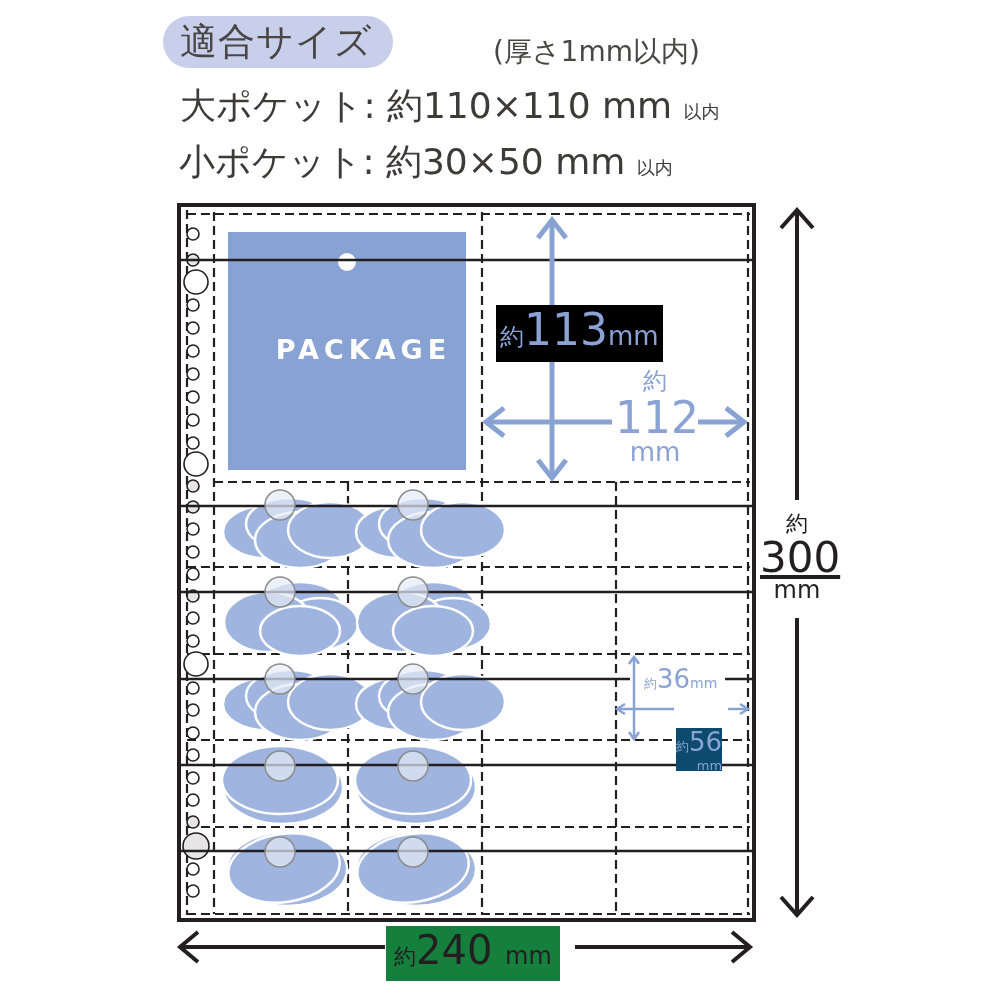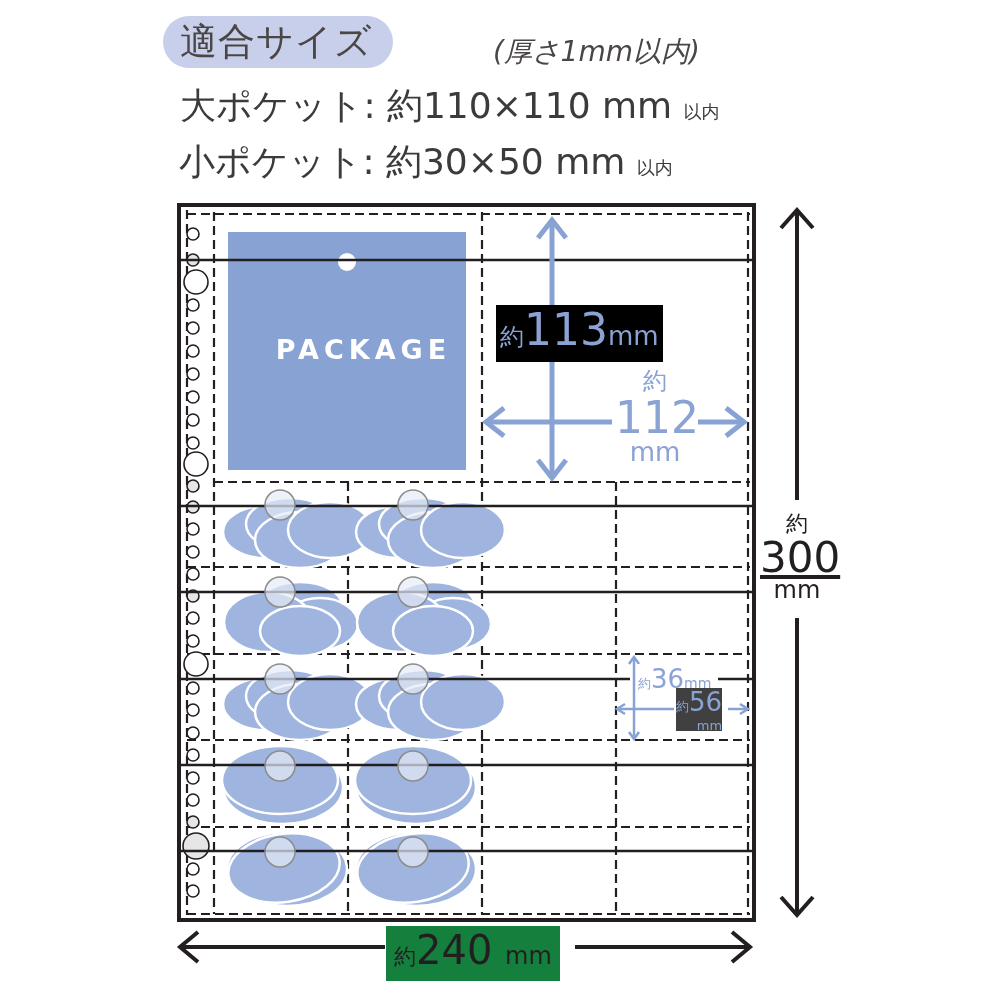--- a/index.html
+++ b/index.html
@@ -2,38 +2,38 @@
 <html><head>
   <meta charset="utf-8">
   <style>
     html, body { margin: 0; padding: 0; background: #ffffff; }
     body { width: 1000px; height: 1000px; position: relative; overflow: hidden;
            font-family: "DejaVu Sans", "Liberation Sans", sans-serif; color: #3d3a3a; }
     .abs { position: absolute; }
     .badge { left: 163px; top: 16px; width: 230px; height: 52px; border-radius: 26px;
              background: #c7cfea; }
     .badge-text { left: 180px; top: 16px; font-size: 37px; line-height: 52px; color: #4a4646; letter-spacing: 1px; }
-    .thick { left: 493px; top: 34px; font-size: 28px; line-height: 36px; color: #4a4646; font-style: italic; }
+    .thick { left: 493px; top: 34px; font-size: 28px; line-height: 36px; color: #4a4646; }
     .spec1 { left: 180px; top: 82px; font-size: 36px; line-height: 48px; color: #3d3a3a; }
     .spec2 { left: 179px; top: 138px; font-size: 36px; line-height: 48px; color: #3d3a3a; }
     .spec1 .small, .spec2 .small { font-size: 18px; }
     .pkg-label { left: 228px; top: 330px; width: 271px; text-align: center; color: #ffffff;
                  font-size: 27px; font-weight: bold; letter-spacing: 5px; line-height: 40px; }
     .dim-blue { color: #8aa3d4; }
     .dim113 { left: 496px; top: 305px; font-size: 44px; line-height: 50px; background: #000000; padding: 0 4px; }
     .dim113 .k, .dim112 .k { font-size: 24px; }
     .dim113 .u { font-size: 26px; }
     .dim112 { left: 615px; top: 366px; width: 80px; text-align: center; background: #fff; }
     .dim112 .k { display:block; font-size: 24px; line-height: 30px; }
     .dim112 .n { display:block; font-size: 44px; line-height: 44px; }
     .dim112 .u { display:block; font-size: 26px; line-height: 24px; }
-    .dim36 { left: 636px; top: 664px; font-size: 26px; line-height: 30px; background: #fff; padding: 0 2px; }
+    .dim36 { left: 636px; top: 664px; font-size: 26px; line-height: 30px; background: #fff; padding: 0 8px; }
     .dim36 .k, .dim56 .k { font-size: 13px; }
     .dim36 .u { font-size: 14px; }
-    .dim56 { left: 676px; top: 688px; font-size: 26px; line-height: 28px; background: #404040; }
+    .dim56 { left: 676px; top: 728px; font-size: 26px; line-height: 28px; background: #0c4a6e; }
     .dim56 .u { display:block; font-size: 13px; line-height: 10px; text-align: right; }
     .dim300 { left: 760px; top: 510px; width: 74px; text-align: center; background: #fff; color: #231f20; }
     .dim300 .k { display:block; font-size: 22px; line-height: 28px; }
     .dim300 .n { display:block; font-size: 42px; line-height: 40px; text-decoration: underline; }
     .dim300 .u { display:block; font-size: 24px; line-height: 24px; }
     .dim240 { left: 386px; top: 926px; color: #231f20; background: #15803d; padding: 0 8px; font-size: 40px; line-height: 48px; }
     .dim240 .k { font-size: 22px; }
     .dim240 .u { font-size: 24px; }
     svg { position: absolute; left: 0; top: 0; }
   </style>

